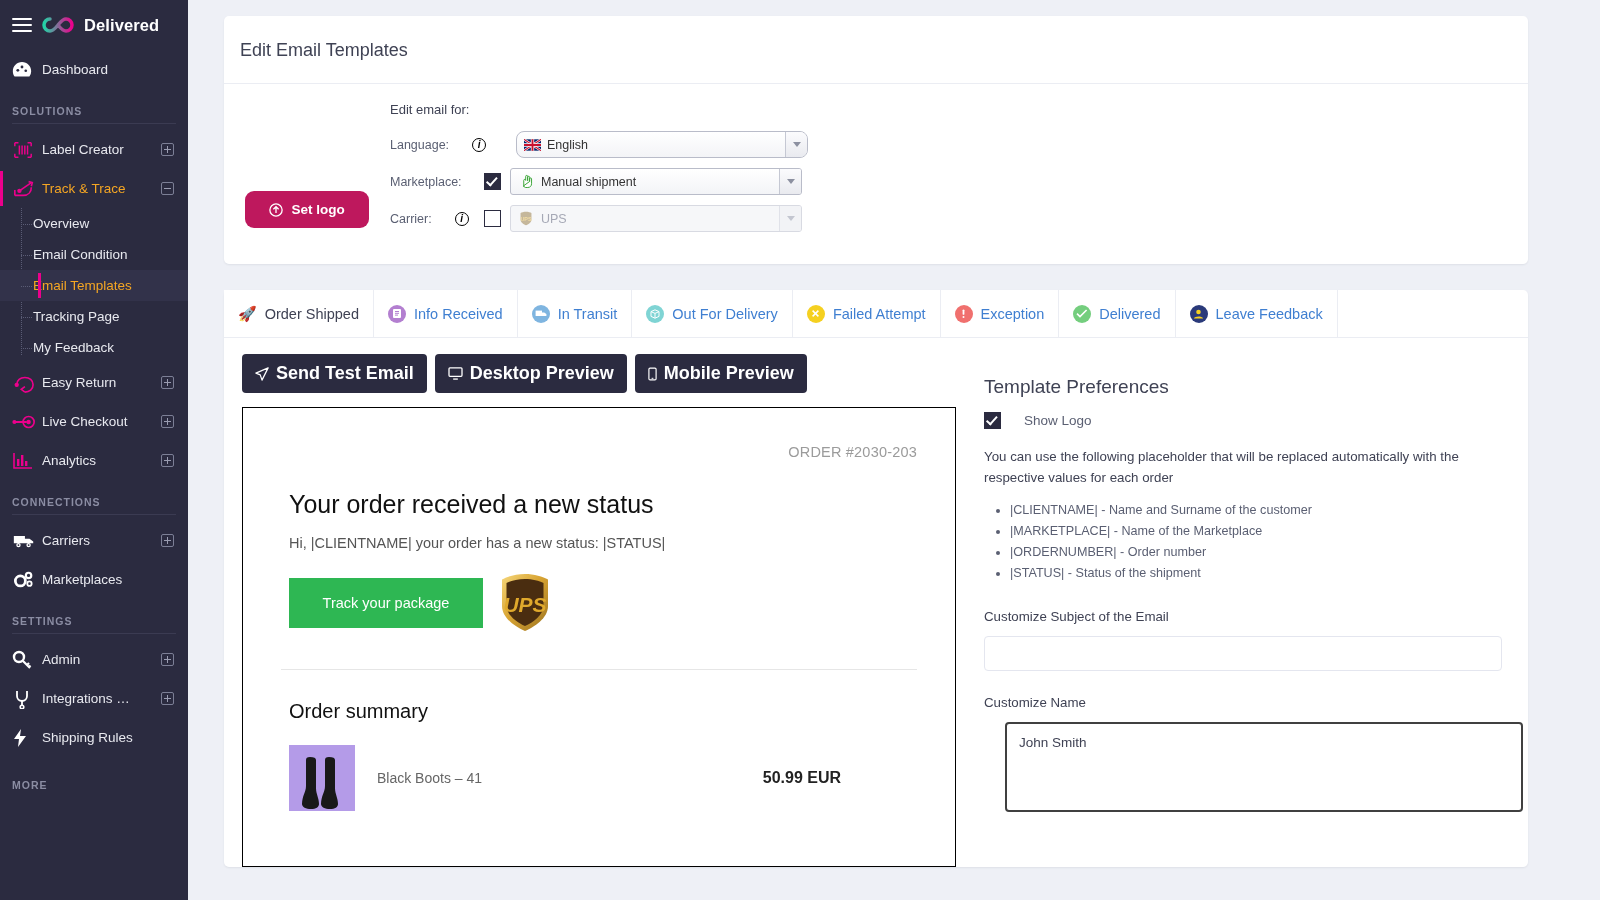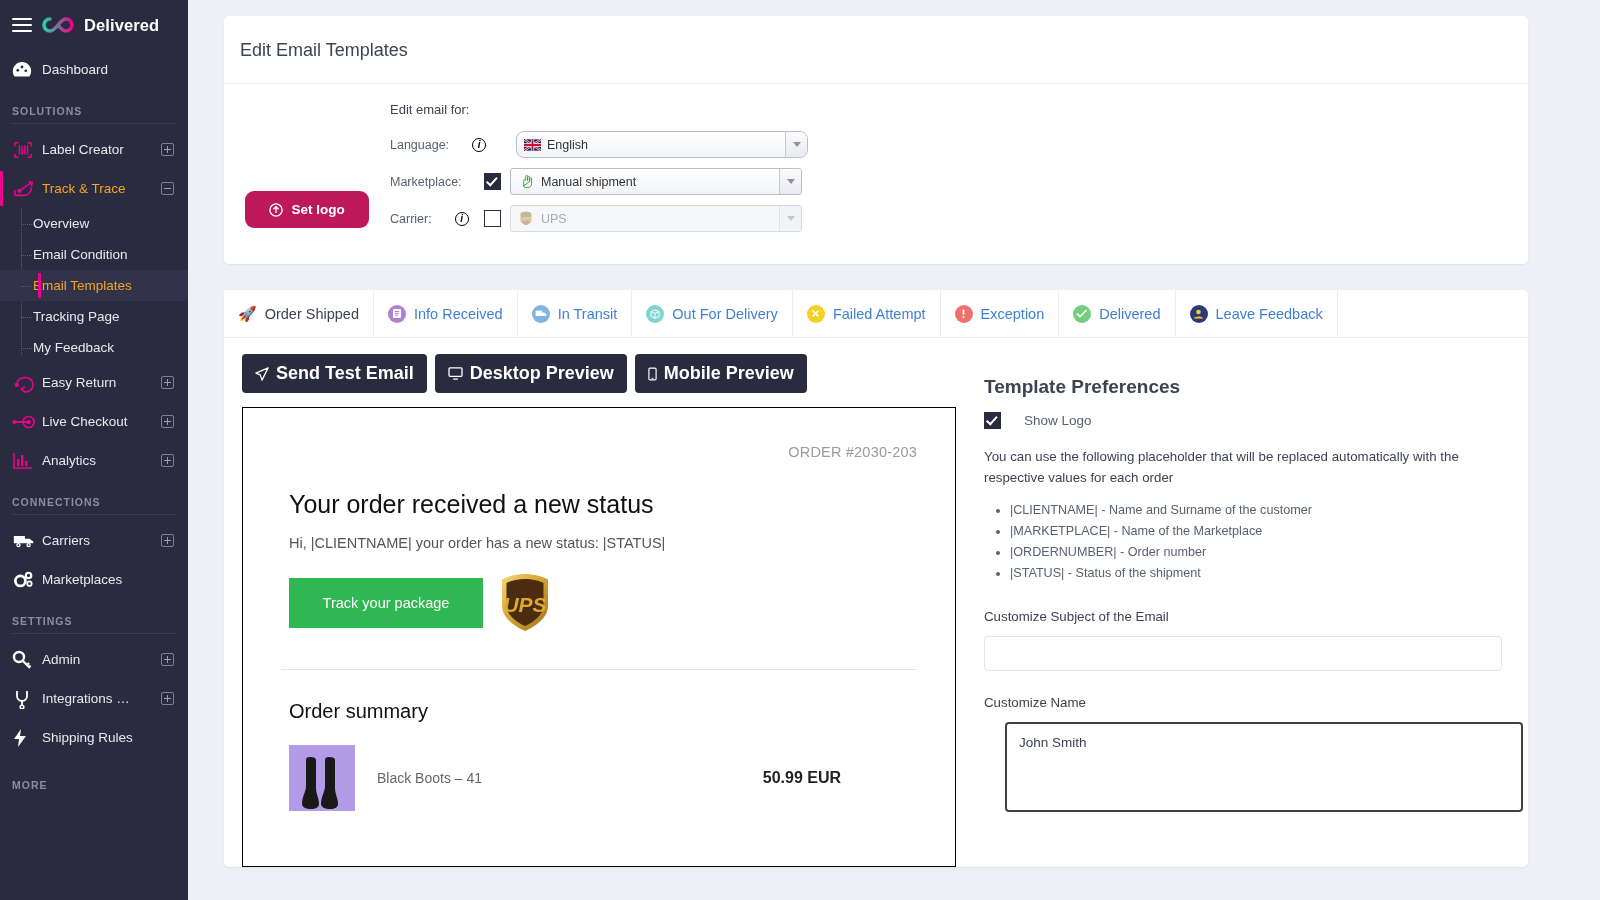--- a/index.html
+++ b/index.html
@@ -229,21 +229,21 @@
   .right-pane { flex: 1; padding: 16px 26px 0 18px; }
   .rtabs { display: flex; border-bottom: 1px solid #e4e6ef; }
   .rtab {
     padding: 11px 16px; font-size: 13.5px; color: #3f7fd1; cursor: pointer;
     border: 1px solid transparent; margin-bottom: -1px; border-radius: 3px 3px 0 0;
     white-space: nowrap;
   }
   .rtab.active {
     color: #3f4254; border-color: #e4e6ef #e4e6ef #fff #e4e6ef; background: #fff;
   }
-  .rp-title { font-size: 19px; color: #3f4254; font-weight: 700; margin: 22px 0 14px 0; }
+  .rp-title { font-size: 19px; color: #3f4254; font-weight: 400; margin: 22px 0 14px 0; }
   .showlogo-row { display: flex; align-items: center; gap: 23px; margin-bottom: 18px; }
   .showlogo-row .lbl { font-size: 13.5px; color: #5a5f72; }
   .rp-desc { font-size: 13.3px; color: #3f4254; line-height: 1.55; margin: 0 0 12px 0; }
   .rp-list { margin: 0 0 26px 0; padding-left: 26px; }
   .rp-list li { font-size: 12.6px; color: #5a5f72; line-height: 1.65; }
   .field-label { font-size: 13.3px; color: #3f4254; margin: 0 0 12px 0; }
   .txtinput {
     width: 100%; border: 1px solid #e4e6ef; border-radius: 4px;
     background: #fff; height: 35px; padding: 8px 12px;
     font-size: 13.5px; color: #3f4254; font-family: "Liberation Sans", sans-serif;

